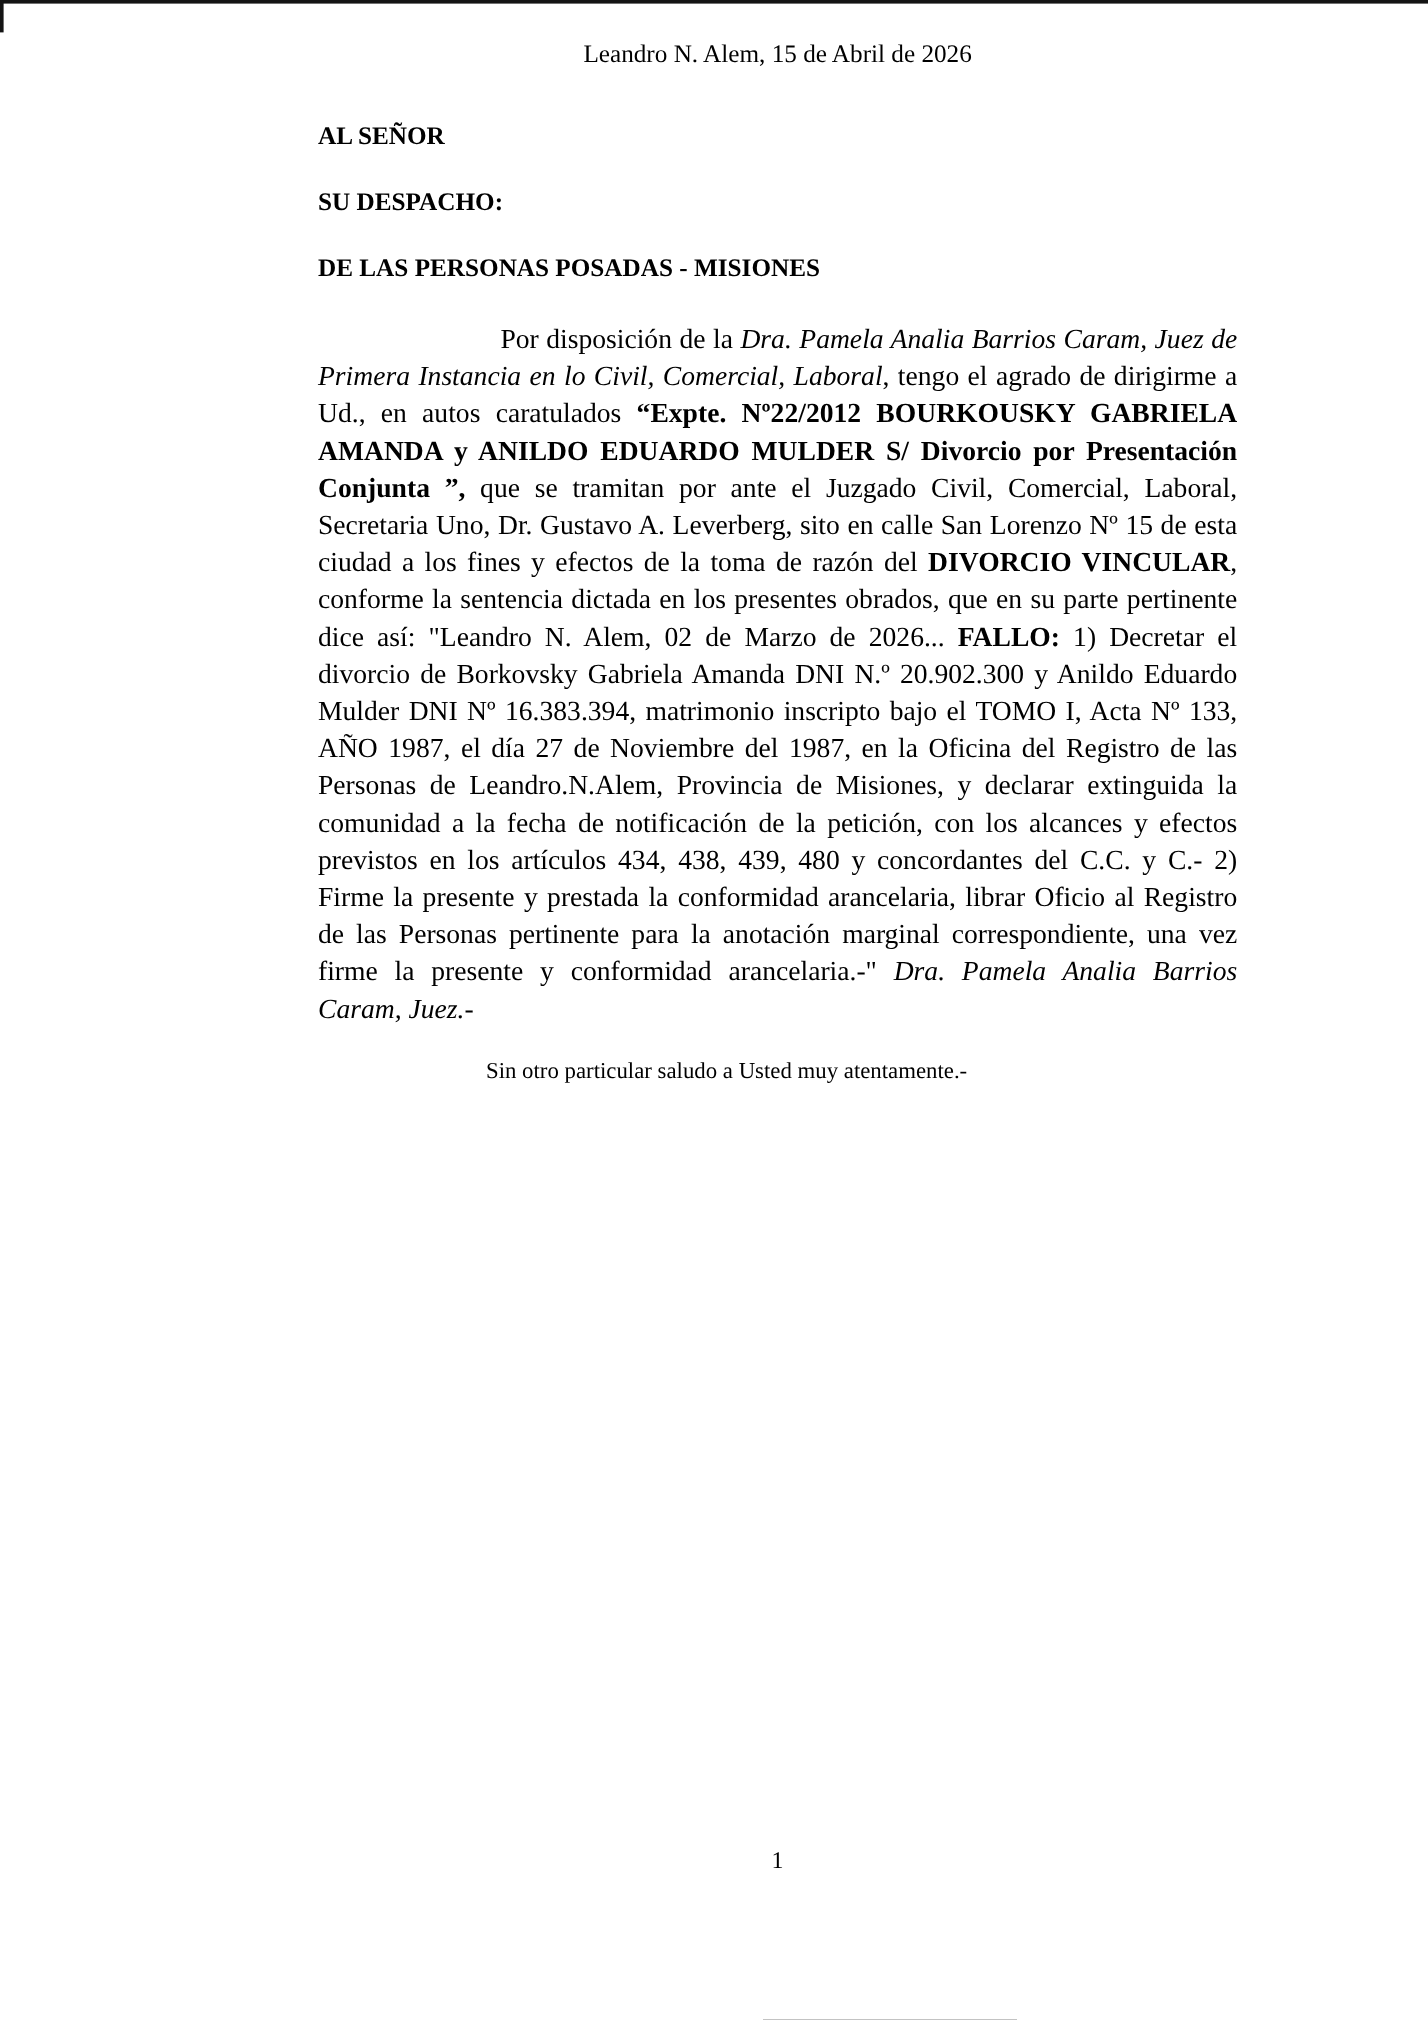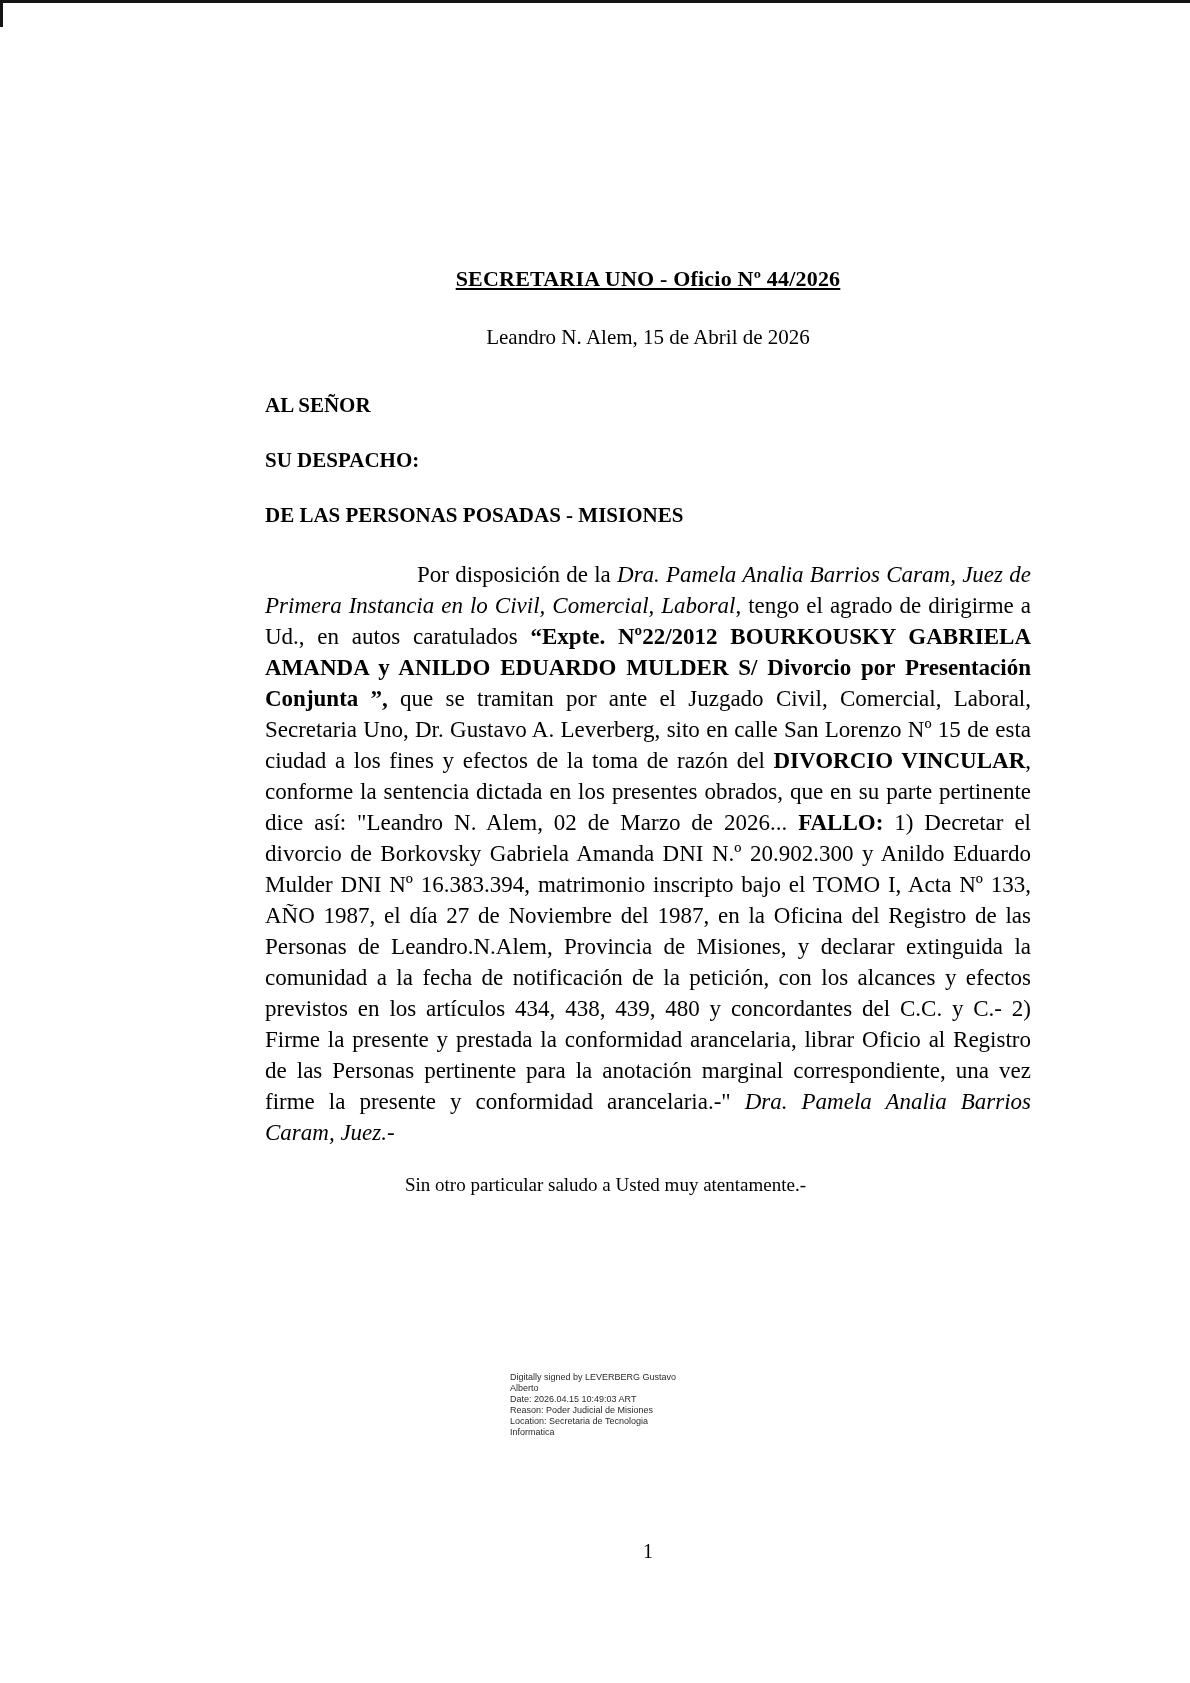--- a/index.html
+++ b/index.html
@@ -82,38 +82,29 @@
   }
 </style>
 </head>
 <body>
 
 <div class="page">
   <div class="edge-top"></div>
   <div class="edge-left"></div>
 
   <div class="content">
-    <div class="title">SECRETARIA UNO - Oficio Nº  44/2026</div>
 
     <div class="dateline">Leandro N. Alem, 15 de Abril de 2026</div>
 
     <div class="addressee">
       <div class="addressee-line">AL SEÑOR</div>
       <div class="addressee-line">SU DESPACHO:</div>
       <div class="addressee-line">DE LAS PERSONAS POSADAS - MISIONES</div>
     </div>
 
     <p class="body-par"><span>Por disposición de la </span><span style="font-style: italic;">Dra. Pamela Analia Barrios Caram, Juez de Primera Instancia en lo Civil, Comercial, Laboral</span><span>, tengo el agrado de dirigirme a Ud., en autos caratulados </span><span style="font-weight: bold;">“Expte. Nº22/2012 BOURKOUSKY GABRIELA AMANDA y ANILDO EDUARDO MULDER S/ Divorcio por Presentación Conjunta ”,</span><span> que se tramitan por ante el Juzgado Civil, Comercial, Laboral, Secretaria Uno, Dr. Gustavo A. Leverberg, sito en calle San Lorenzo Nº 15 de esta ciudad a los fines y efectos de la toma de razón del </span><span style="font-weight: bold;">DIVORCIO VINCULAR</span><span>, conforme la sentencia dictada en los presentes obrados, que en su parte pertinente dice así: "Leandro N. Alem, 02 de Marzo de 2026... </span><span style="font-weight: bold;">FALLO:</span><span> 1) Decretar el divorcio de Borkovsky Gabriela Amanda DNI N.º 20.902.300 y Anildo Eduardo Mulder DNI Nº 16.383.394, matrimonio inscripto bajo el TOMO I, Acta Nº 133, AÑO 1987, el día 27 de Noviembre del 1987, en la Oficina del Registro de las Personas de Leandro.N.Alem, Provincia de Misiones, y declarar extinguida la comunidad a la fecha de notificación de la petición, con los alcances y efectos previstos en los artículos 434, 438, 439, 480 y concordantes del C.C. y C.- 2) Firme la presente y prestada la conformidad arancelaria, librar Oficio al Registro de las Personas pertinente para la anotación marginal correspondiente, una vez firme la presente y conformidad arancelaria.-" </span><span style="font-style: italic;">Dra. Pamela Analia Barrios Caram, Juez.-</span></p>
 
     <p class="closing">Sin otro particular saludo a Usted muy atentamente.-</p>
   </div>
 
-  <div class="signature">
-    <div>Digitally signed by LEVERBERG Gustavo</div>
-    <div>Alberto</div>
-    <div>Date: 2026.04.15 10:49:03 ART</div>
-    <div>Reason: Poder Judicial de Misiones</div>
-    <div>Location: Secretaria de Tecnologia</div>
-    <div>Informatica</div>
-  </div>
 
   <div class="page-number">1</div>
 </div>
 
 </body></html>

